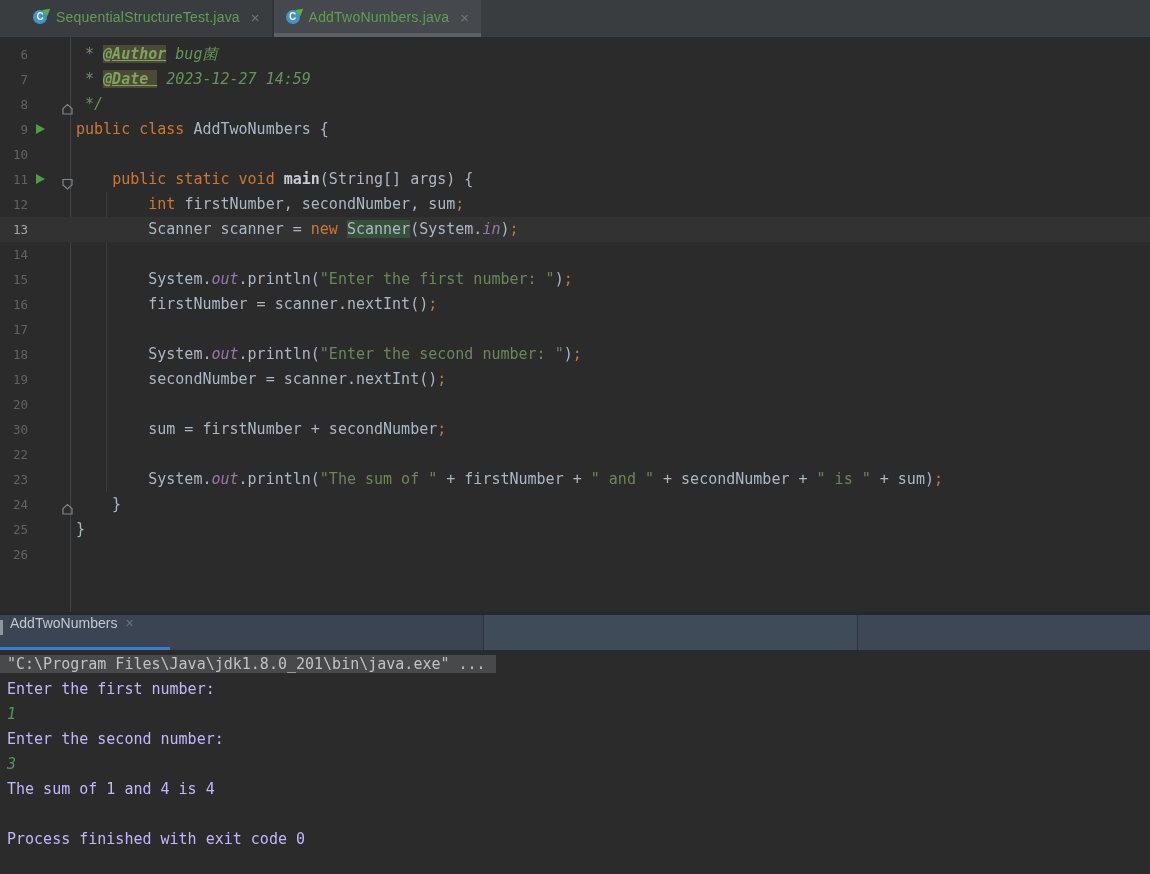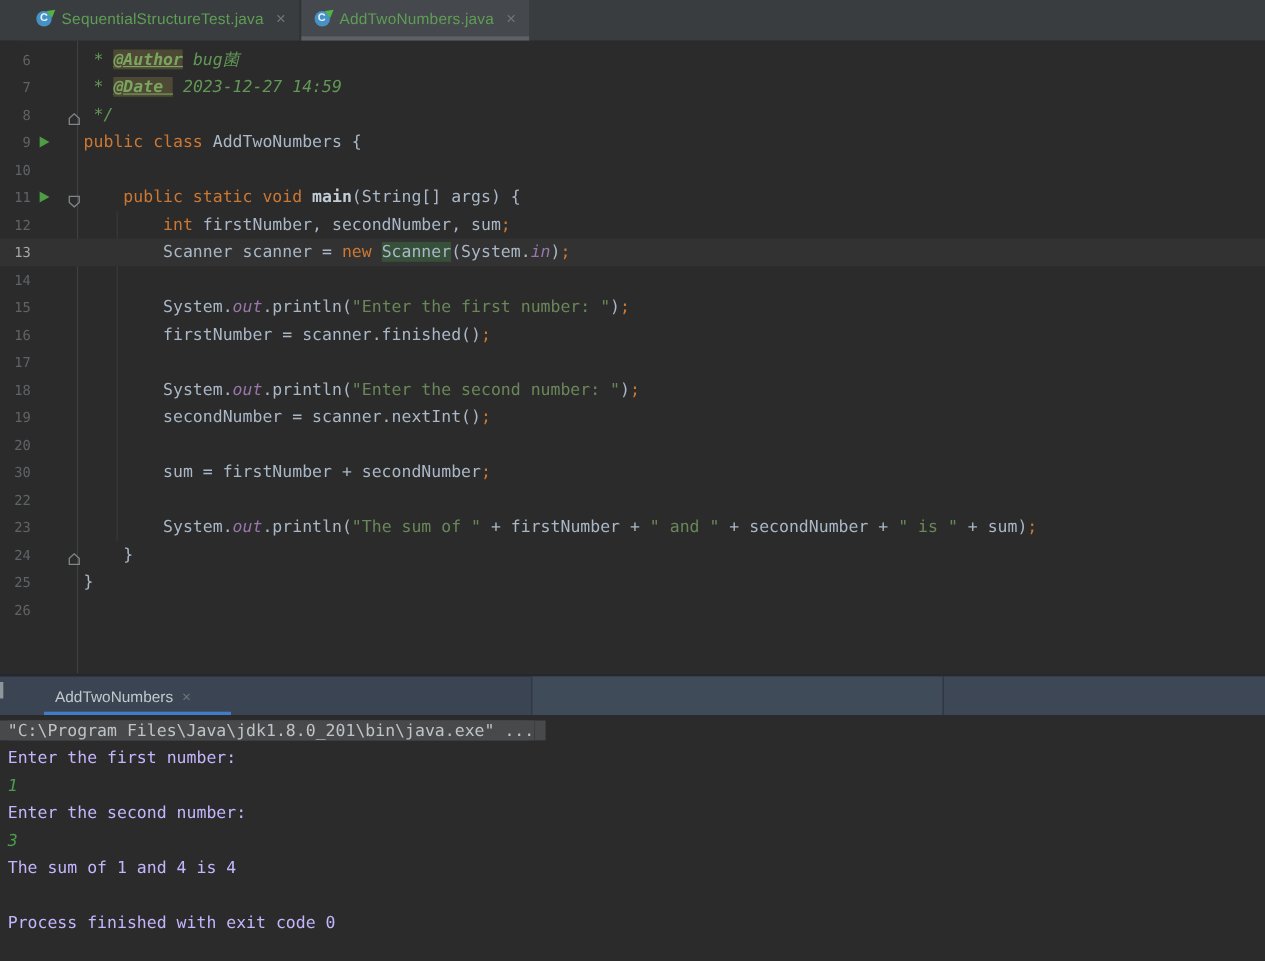--- a/index.html
+++ b/index.html
@@ -43,21 +43,21 @@
   .tk-ci { color:#629755; font-style:italic; }
   .tk-g { color:#7ca55f; font-style:italic; font-weight:bold; text-decoration:underline; background:#4e4935; }
   .tk-f { color:#9876aa; font-style:italic;margin-top:46px; }
   .tk-m { color:#c3cdd8; font-weight:bold; }
   .tk-u { color:#a9b7c6; background:#37503a; }
 
   
   .runbar { position:absolute; left:0; top:612px; width:1150px; height:38px; background:#3b4452; border-top:3px solid #26282b; }
   .runseg2 { position:absolute; left:483px; top:0; width:374px; height:35px; background:#404b5a; border-left:1px solid #2c3440; }
   .runseg3 { position:absolute; left:857px; top:0; width:293px; height:35px; background:#3d4755; border-left:1px solid #2c3440; }
-  .runtab { position:absolute; left:0; top:0; width:170px; height:35px; display:flex; align-items:center; padding-left:10px; gap:8px; cursor:pointer;margin-left:40px; }
+  .runtab { position:absolute; left:0; top:0; width:170px; height:35px; display:flex; padding-left:10px; gap:8px; cursor:pointer; }
   .runtab .rlabel { color:#c2c8ce; font-size:14px; }
   .runtab .rclose { color:#6e7377; font-size:14px; }
   .runline { position:absolute; left:0; bottom:0; width:170px; height:3px; background:#3f7dca; }
   .sliver { position:absolute; left:0; top:5px; width:3px; height:15px; background:#8e959c; }
 
   
   .console { position:absolute; left:0; top:650px; width:1150px; height:224px; background:#2b2b2b; padding-top:2px; }
   .cline { height:25px; line-height:25px; padding-left:7px; font-family:"DejaVu Sans Mono",monospace; font-size:15px; white-space:pre; }
   .c-out { color:#c4b5fd;margin-top:44px; }
   .c-in  { color:#4b9c4e; font-style:italic; }
@@ -100,21 +100,21 @@
             </svg></span></span><span class="codetxt"><span class="tk-ci"> */</span></span></div>
       <div class="eline"><span class="lnum">9</span><span class="gics"><span class="runico"></span></span><span class="codetxt"><span class="tk-k">public class </span><span class="tk-p">AddTwoNumbers {</span></span></div>
       <div class="eline"><span class="lnum">10</span><span class="gics"></span><span class="codetxt"></span></div>
       <div class="eline"><span class="lnum">11</span><span class="gics"><span class="runico"></span><span class="foldico"><svg width="13" height="13" viewBox="0 0 13 13">
               <polygon points="2,1.5 11,1.5 11,7 6.5,11 2,7" fill="none" stroke="#818689" stroke-width="1.2"></polygon>
             </svg></span></span><span class="codetxt"><span class="tk-p">    </span><span class="tk-k">public static void </span><span class="tk-m">main</span><span class="tk-p">(String[] args) {</span></span></div>
       <div class="eline"><span class="lnum">12</span><span class="gics"></span><span class="codetxt"><span class="tk-p">        </span><span class="tk-k">int </span><span class="tk-p">firstNumber, secondNumber, sum</span><span class="tk-k">;</span></span></div>
       <div class="eline hl"><span class="lnum">13</span><span class="gics"></span><span class="codetxt"><span class="tk-p">        Scanner scanner = </span><span class="tk-k">new </span><span class="tk-u">Scanner</span><span class="tk-p">(System.</span><span class="tk-f">in</span><span class="tk-p">)</span><span class="tk-k">;</span></span></div>
       <div class="eline"><span class="lnum">14</span><span class="gics"></span><span class="codetxt"></span></div>
       <div class="eline"><span class="lnum">15</span><span class="gics"></span><span class="codetxt"><span class="tk-p">        System.</span><span class="tk-f">out</span><span class="tk-p">.println(</span><span class="tk-s">"Enter the first number: "</span><span class="tk-p">)</span><span class="tk-k">;</span></span></div>
-      <div class="eline"><span class="lnum">16</span><span class="gics"></span><span class="codetxt"><span class="tk-p">        firstNumber = scanner.finished()</span><span class="tk-k">;</span></span></div>
+      <div class="eline"><span class="lnum">16</span><span class="gics"></span><span class="codetxt"><span class="tk-p">        firstNumber = scanner.nextInt()</span><span class="tk-k">;</span></span></div>
       <div class="eline"><span class="lnum">17</span><span class="gics"></span><span class="codetxt"></span></div>
       <div class="eline"><span class="lnum">18</span><span class="gics"></span><span class="codetxt"><span class="tk-p">        System.</span><span class="tk-f">out</span><span class="tk-p">.println(</span><span class="tk-s">"Enter the second number: "</span><span class="tk-p">)</span><span class="tk-k">;</span></span></div>
       <div class="eline"><span class="lnum">19</span><span class="gics"></span><span class="codetxt"><span class="tk-p">        secondNumber = scanner.nextInt()</span><span class="tk-k">;</span></span></div>
       <div class="eline"><span class="lnum">20</span><span class="gics"></span><span class="codetxt"></span></div>
       <div class="eline"><span class="lnum">30</span><span class="gics"></span><span class="codetxt"><span class="tk-p">        sum = firstNumber + secondNumber</span><span class="tk-k">;</span></span></div>
       <div class="eline"><span class="lnum">22</span><span class="gics"></span><span class="codetxt"></span></div>
       <div class="eline"><span class="lnum">23</span><span class="gics"></span><span class="codetxt"><span class="tk-p">        System.</span><span class="tk-f">out</span><span class="tk-p">.println(</span><span class="tk-s">"The sum of "</span><span class="tk-p"> + firstNumber + </span><span class="tk-s">" and "</span><span class="tk-p"> + secondNumber + </span><span class="tk-s">" is "</span><span class="tk-p"> + sum)</span><span class="tk-k">;</span></span></div>
       <div class="eline"><span class="lnum">24</span><span class="gics"><span class="foldico"><svg width="13" height="13" viewBox="0 0 13 13">
               <polygon points="2,11 2,5.5 6.5,1.5 11,5.5 11,11" fill="none" stroke="#818689" stroke-width="1.2"></polygon>
             </svg></span></span><span class="codetxt"><span class="tk-p">    }</span></span></div>

